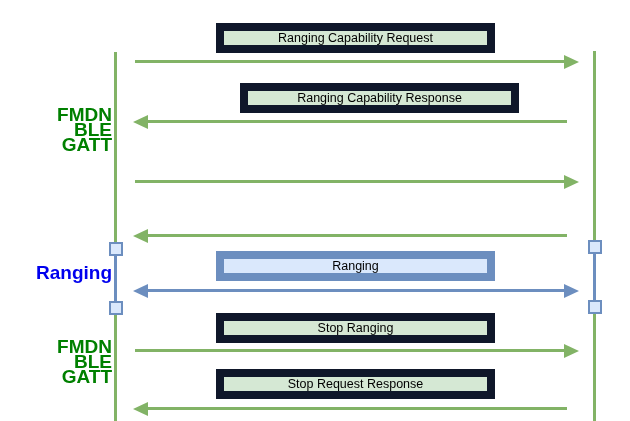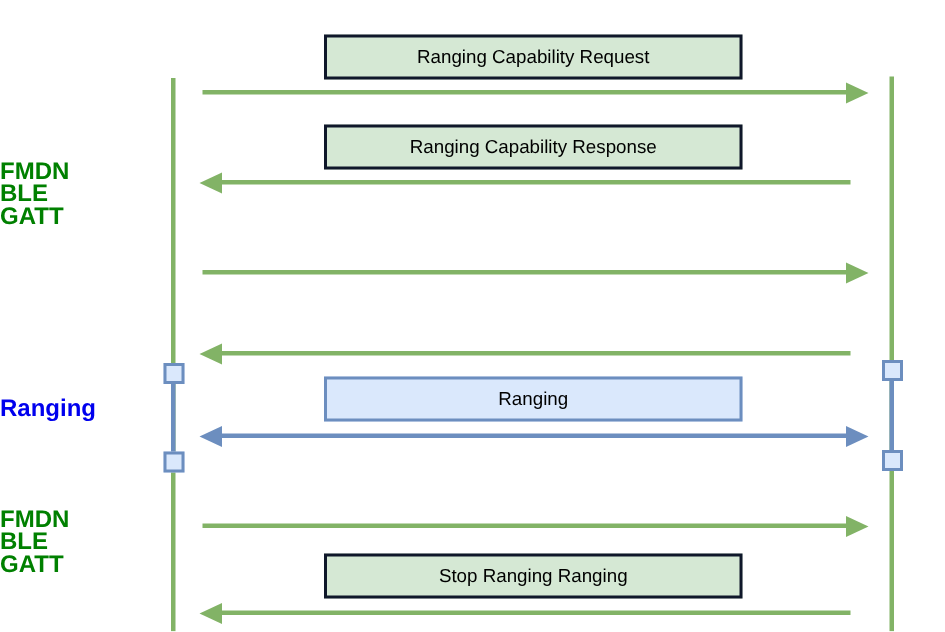--- a/index.html
+++ b/index.html
@@ -6,21 +6,21 @@
   .canvas{
     position:relative;
     width:630px;height:421px;
     background:#ffffff;
     font-family:"Liberation Sans", sans-serif;
     overflow:hidden;
   }
   
   .phase{
     position:absolute;left:0;width:112px;
-    text-align:left;font-weight:bold;font-size:16px;line-height:15px;
+    text-align:right;font-weight:bold;font-size:19px;line-height:15px;
     white-space:pre-line;
   }
   .phase.green{color:#008000;}
   .phase.blue{color:#0000ee;}
   .phase-1{top:107px;}
   .phase-2{top:265px;}
   .phase-3{top:339px;}
   
   .lifeline{position:absolute;width:3px;background:#82b366;}
   .lifeline-left{left:114px;top:52px;height:369px;}
@@ -33,26 +33,26 @@
     border:2px solid #6c8ebf;background:#dae8fc;
   }
   .h-l1{left:109px;top:242px;}
   .h-l2{left:109px;top:301px;}
   .h-r1{left:588px;top:240px;}
   .h-r2{left:588px;top:300px;}
   
   .msg-box{
     position:absolute;left:216px;width:279px;height:30px;
     box-sizing:border-box;
-    border:2px solid #0f172a;background:#d5e8d4;
+    border:8px solid #0f172a;background:#d5e8d4;
     display:flex;align-items:center;justify-content:center;
     font-size:12.5px;color:#000000;
   }
   .msg-box.blue{border-color:#6c8ebf;background:#dae8fc;}
-  .b1{top:23px;}  .b2{top:83px;}  .b3{top:141px;} .b4{top:196px;}
+  .b1{top:23px;}  .b2{top:83px;margin-left:24px;}  .b3{top:141px;} .b4{top:196px;}
   .b5{top:251px;} .b6{top:313px;} .b7{top:369px;}
   
   .arrow{position:absolute;left:133px;width:446px;height:14px;}
   .a1{top:55px;} .a2{top:115px;} .a3{top:175px;} .a4{top:229px;}
   .a5{top:284px;} .a6{top:344px;} .a7{top:402px;}
   .shaft{position:absolute;top:5px;height:3px;background:#82b366;}
   .arrow.blue .shaft{background:#6c8ebf;}
   .arrow.dir-right .shaft{left:2px;right:13px;}
   .arrow.dir-left  .shaft{left:13px;right:12px;}
   .arrow.dir-both  .shaft{left:13px;right:13px;}
@@ -81,21 +81,22 @@
   <div class="lifeline-blue blueseg-left"></div>
   <div class="lifeline-blue blueseg-right"></div>
   <div class="handle h-l1"></div>
   <div class="handle h-l2"></div>
   <div class="handle h-r1"></div>
   <div class="handle h-r2"></div>
 
   <div class="msg-box b1">Ranging Capability Request</div>
   <div class="msg-box b2">Ranging Capability Response</div>
   <div class="msg-box blue b5">Ranging</div>
-  <div class="msg-box b7">Stop Ranging Ranging</div>
+  <div class="msg-box b6">Stop Ranging</div>
+  <div class="msg-box b7">Stop Request Response</div>
 
   <div class="arrow dir-right a1">
     <div class="shaft"></div>
     <div class="head head-r"></div>
   </div>
   <div class="arrow dir-left a2">
     <div class="shaft"></div>
     <div class="head head-l"></div>
   </div>
   <div class="arrow dir-right a3">

